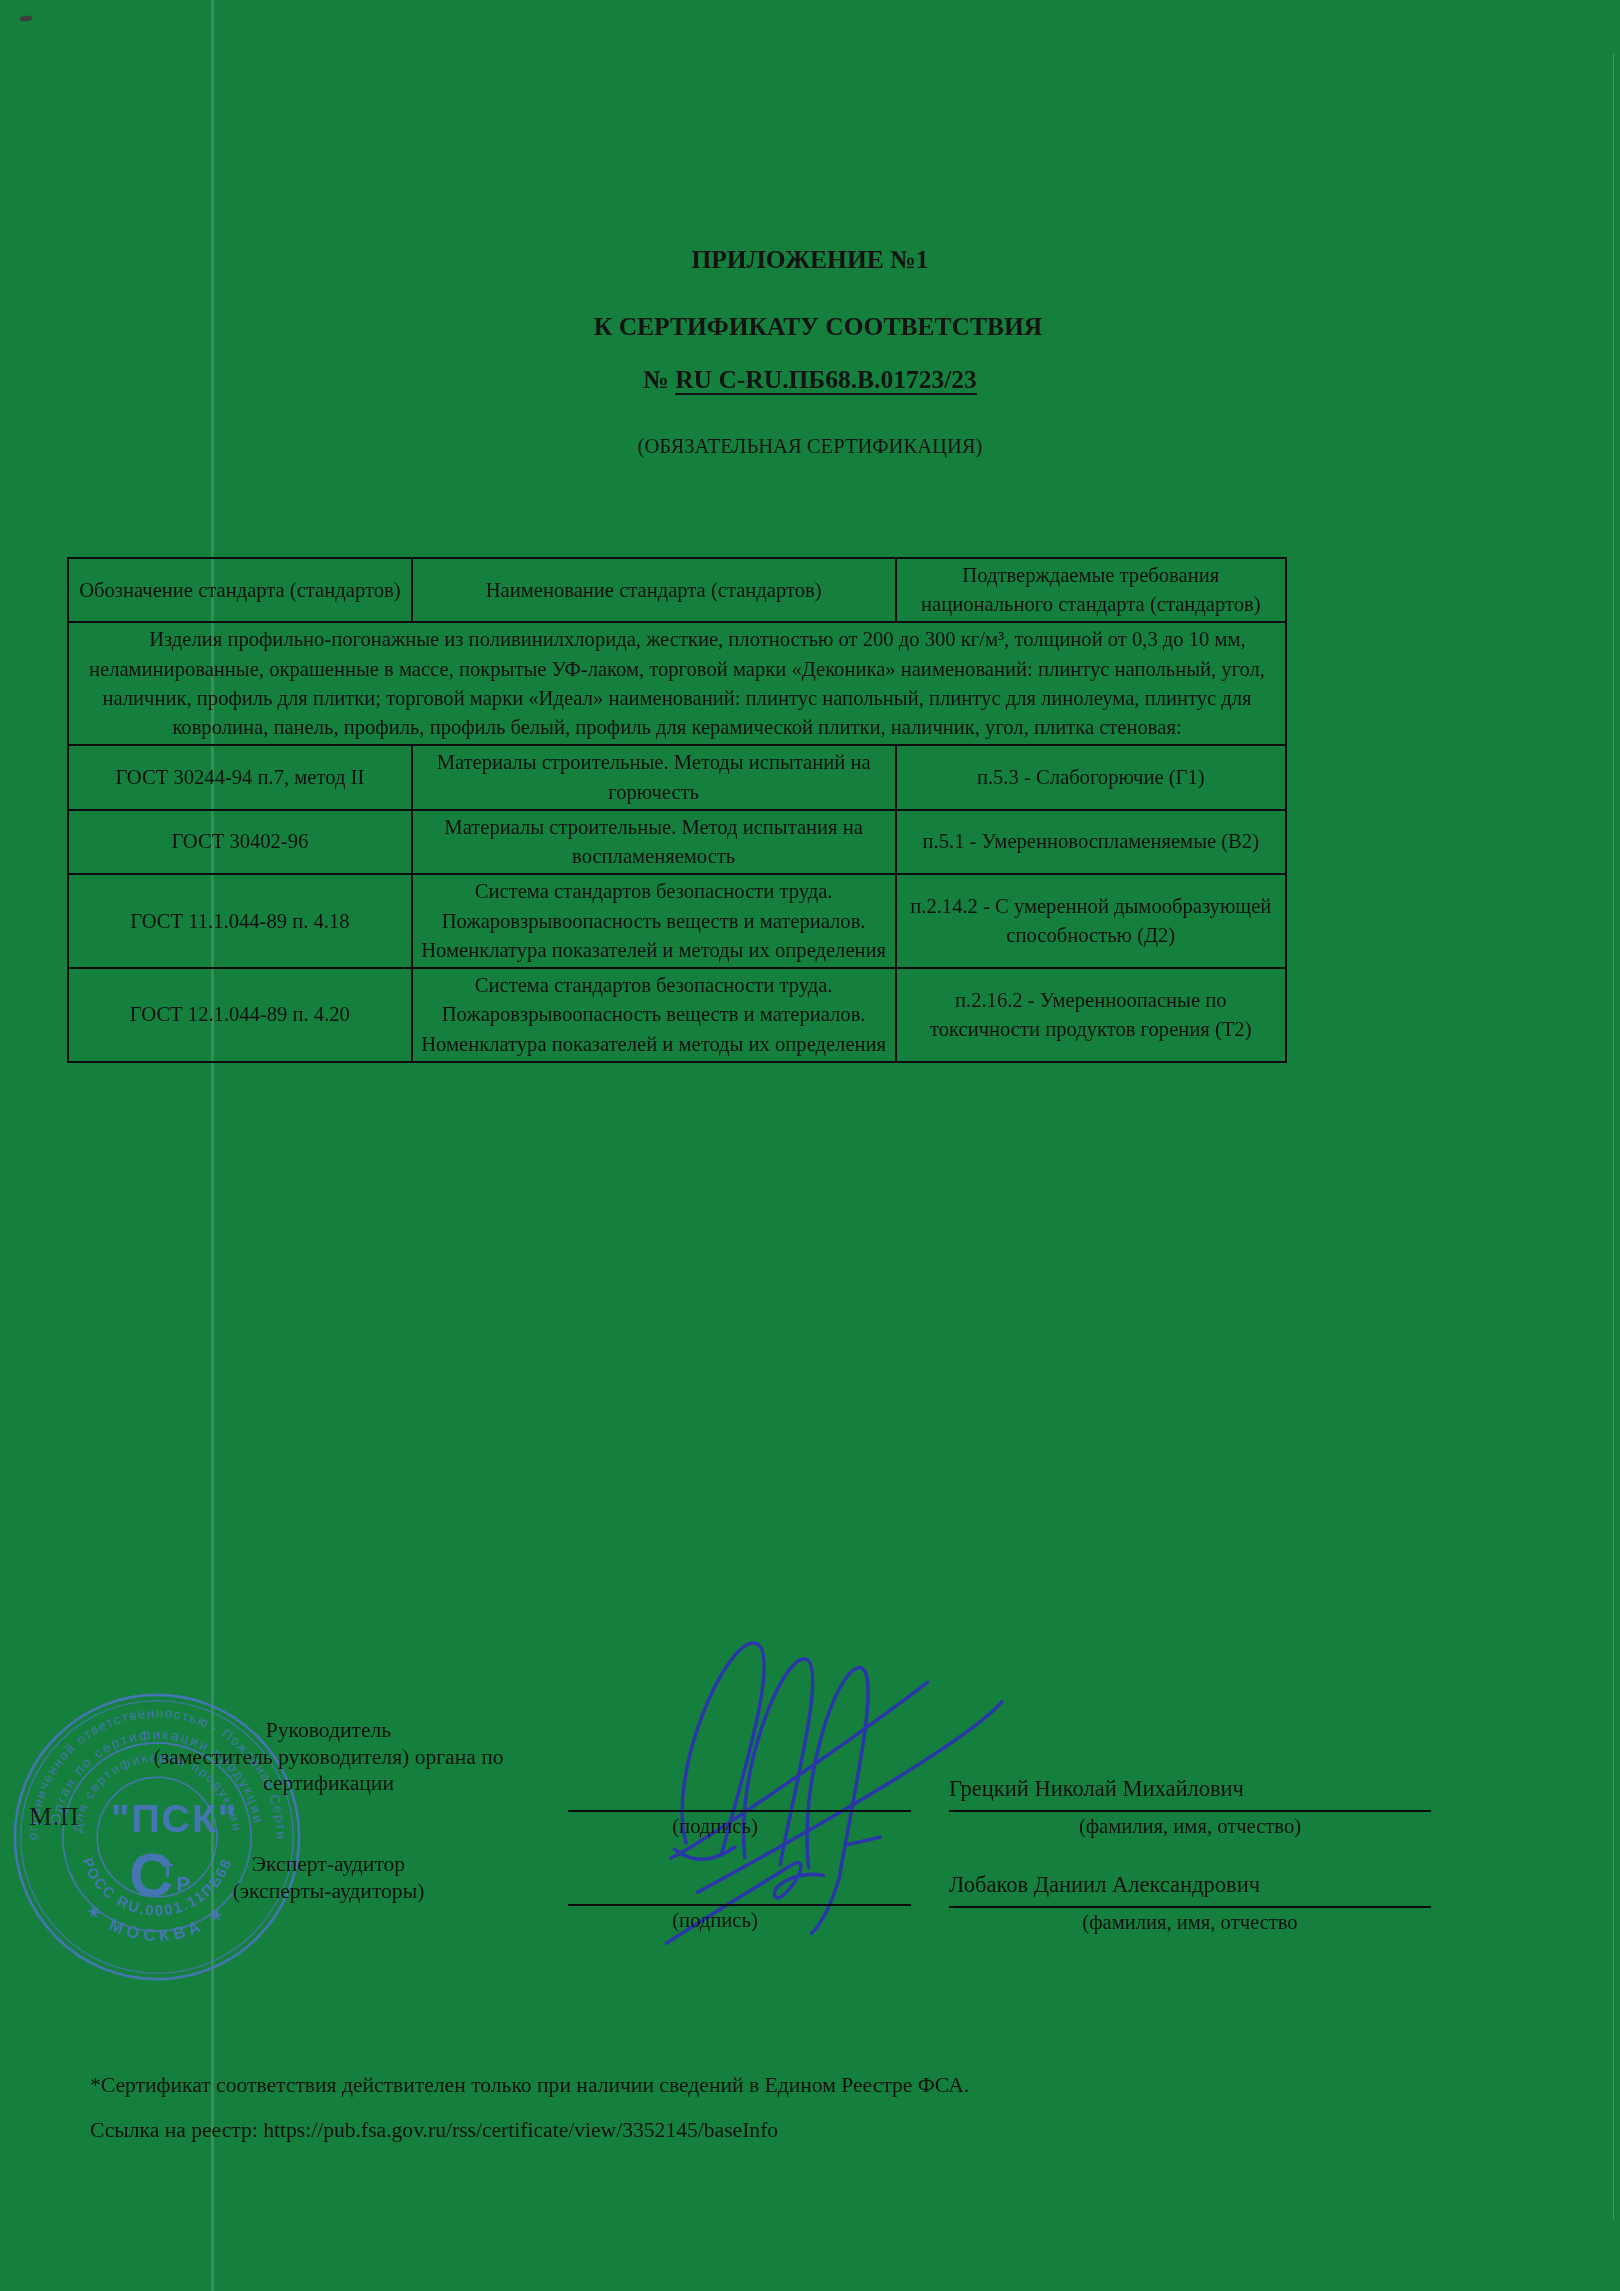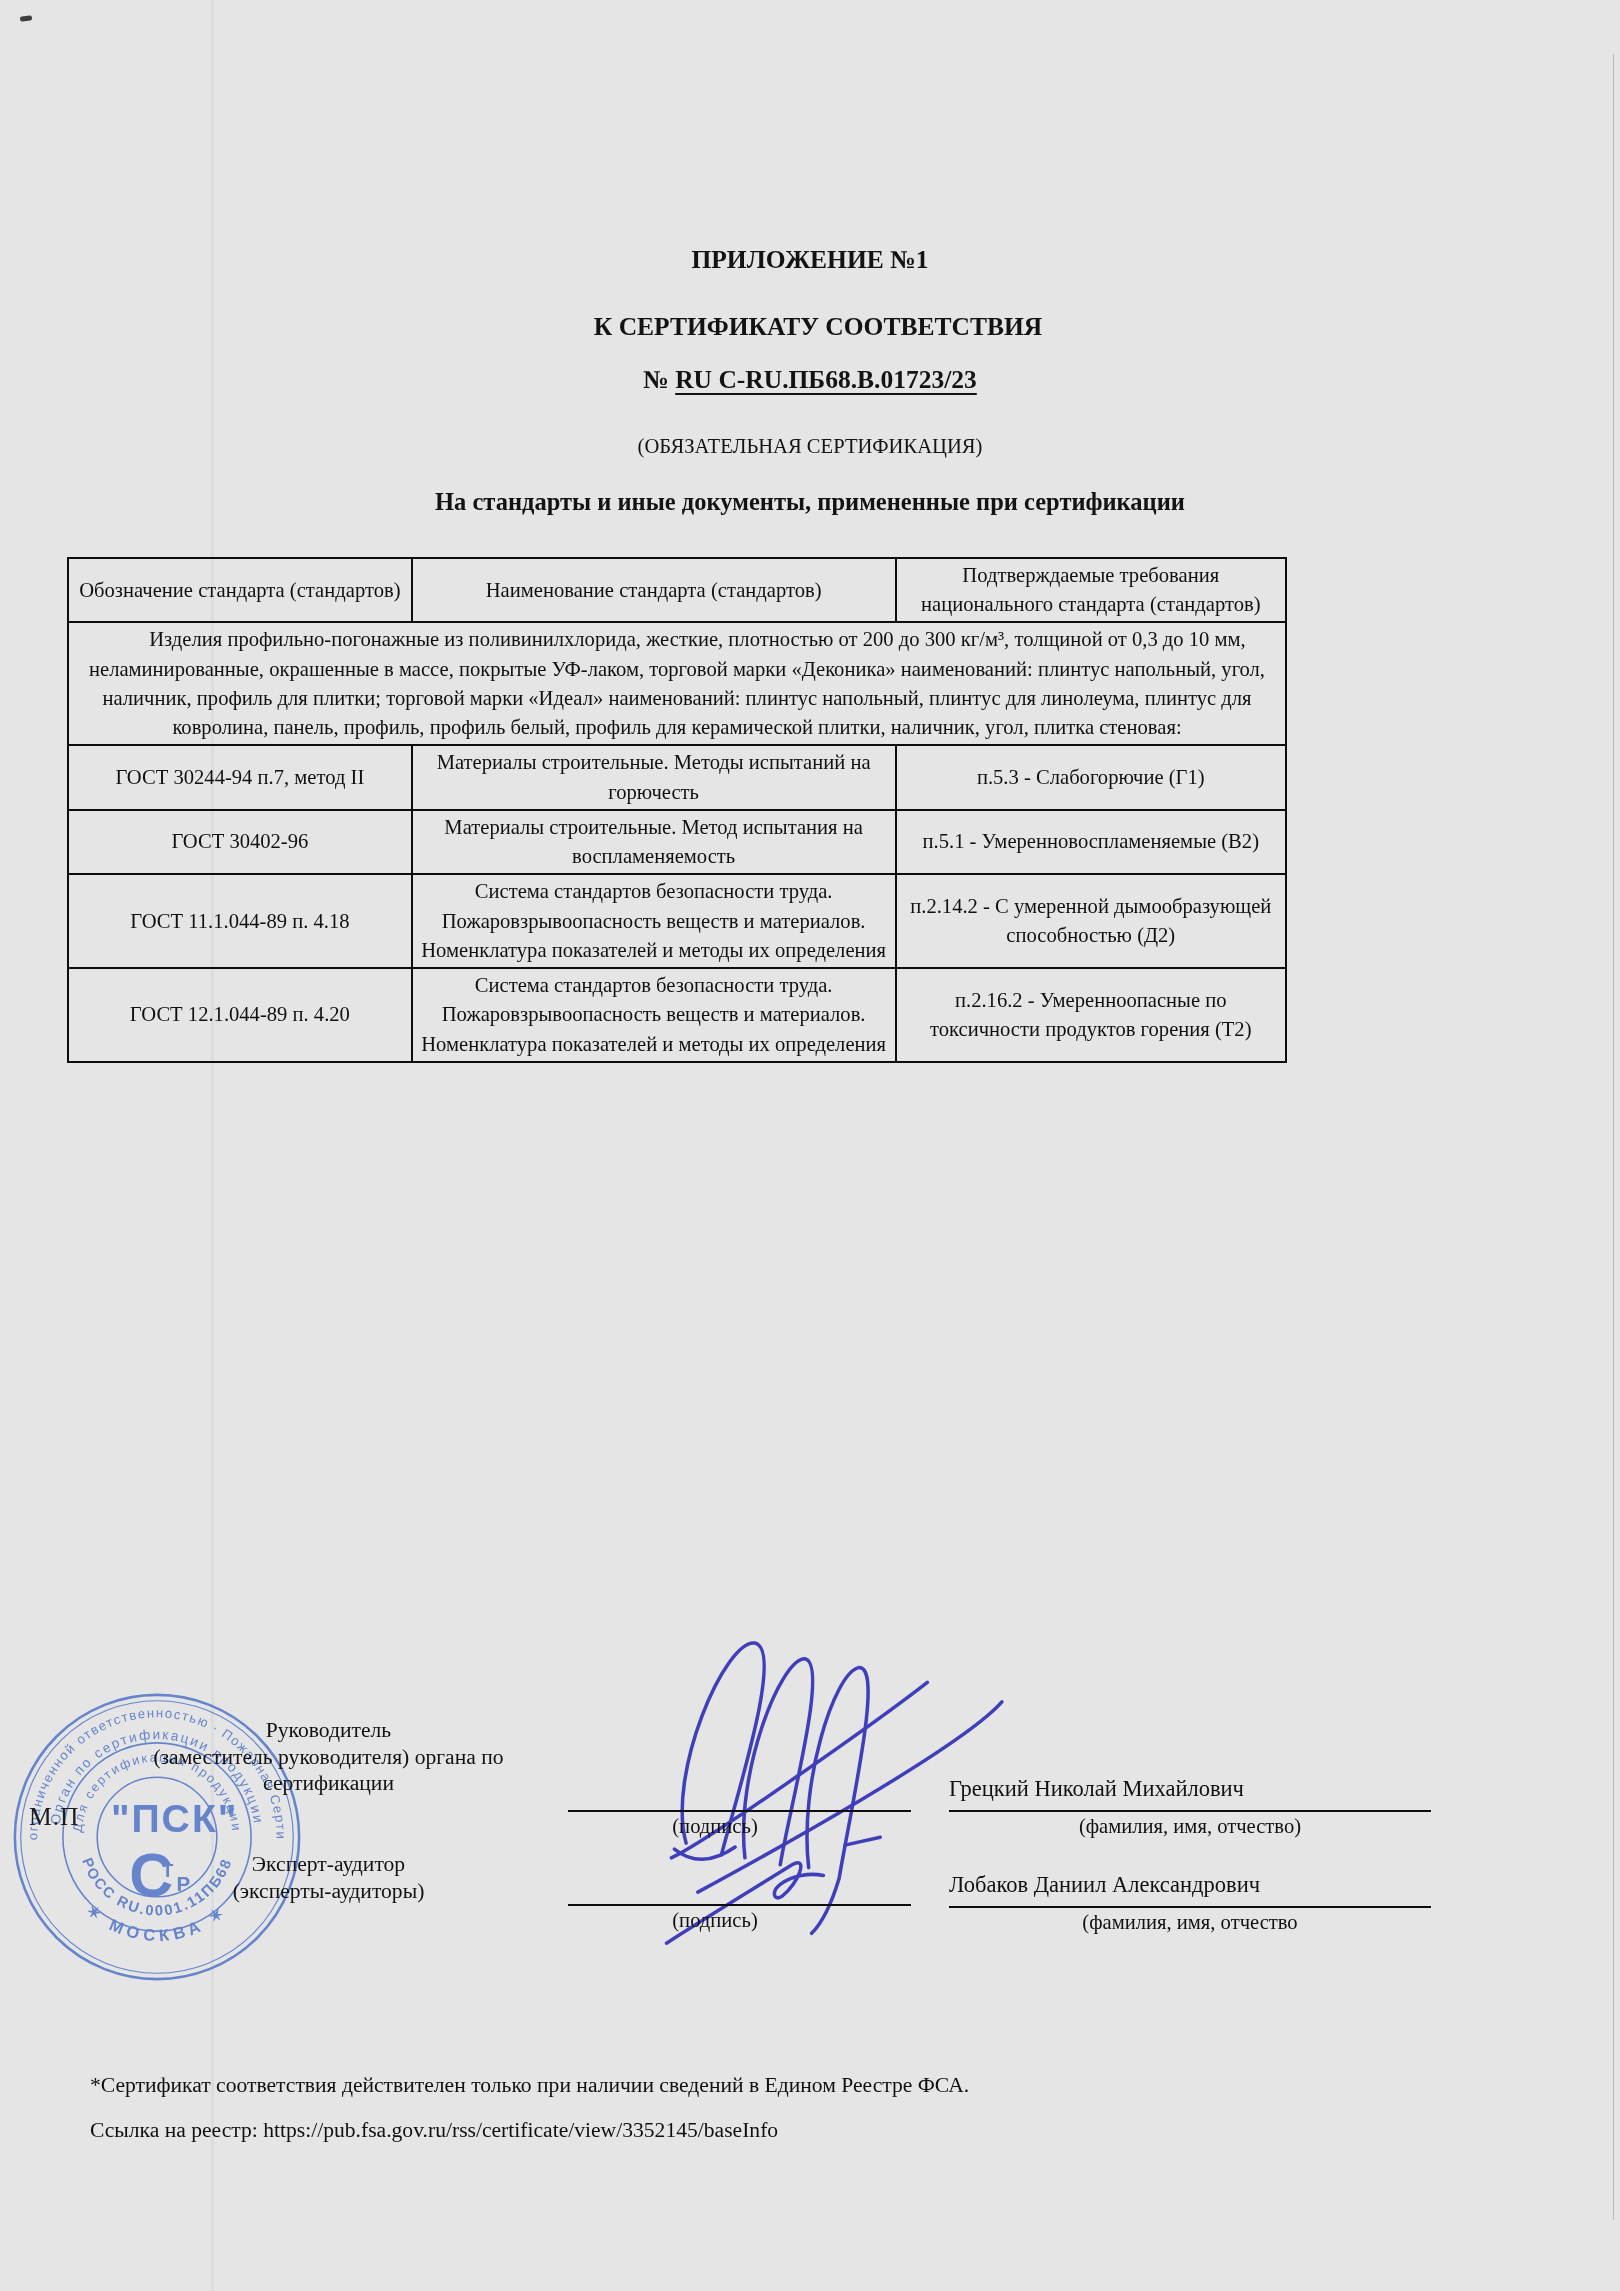--- a/index.html
+++ b/index.html
@@ -1,17 +1,17 @@
 <!DOCTYPE html>
 <html><head>
 <meta charset="utf-8">
 <style>
   html,body { margin:0; padding:0; background:#ffffff; }
   .page {
-    position:relative; width:1620px; height:2292px; background:#e5e5e5;
+    position:relative; width:1620px; height:2292px; background:#15803d;
     font-family:"Liberation Serif", serif; color:#131313; overflow:hidden;
   }
   .abs { position:absolute; }
   .center-line { left:0; width:100%; text-align:center; }
   .b { font-weight:bold; }
   .t26 { font-size:25.5px; }
   .t25 { font-size:24.5px; }
   .underlined { text-decoration:underline; text-underline-offset:4.9px;font-family:Liberation Serif, serif; }
 
   
@@ -60,21 +60,20 @@
 <div class="page">
 
   <div class="abs streak-v" style="left:211px; top:0; width:2.9px; height:2292px;"></div>
   <div class="abs edge-line" style="left:1613px; top:54px; width:1px; height:2166px;"></div>
   <div class="abs speck" style="left:19.6px; top:15.7px; width:11.8px; height:4.9px;"></div>
 
   <div class="abs center-line b t26" style="top:245px;">ПРИЛОЖЕНИЕ №1</div>
   <div class="abs center-line b t26" style="top:312px;padding-left:8px;">К СЕРТИФИКАТУ СООТВЕТСТВИЯ</div>
   <div class="abs center-line b t26" style="top:365px;"><span>№ </span><span class="underlined">RU C-RU.ПБ68.В.01723/23</span></div>
   <div class="abs center-line" style="top:435px; font-size:20.6px;">(ОБЯЗАТЕЛЬНАЯ СЕРТИФИКАЦИЯ)</div>
-  <div class="abs center-line b t25" style="top:488px;">На стандарты и иные документы, примененные при сертификации</div>
 
   <table class="cert">
     <tbody>
         <tr class="h-head">
       <td class="col1">Обозначение стандарта (стандартов)</td>
       <td class="col2">Наименование стандарта (стандартов)</td>
       <td class="col3">Подтверждаемые требования национального стандарта (стандартов)</td>
     </tr>
     <tr class="h-desc">
       <td class="desc" colspan="3">Изделия профильно-погонажные из поливинилхлорида, жесткие, плотностью от 200 до 300 кг/м³, толщиной от 0,3 до 10 мм, неламинированные, окрашенные в массе, покрытые УФ-лаком, торговой марки «Деконика» наименований: плинтус напольный, угол, наличник, профиль для плитки; торговой марки «Идеал» наименований: плинтус напольный, плинтус для линолеума, плинтус для ковролина, панель, профиль, профиль белый, профиль для керамической плитки, наличник, угол, плитка стеновая:</td>

